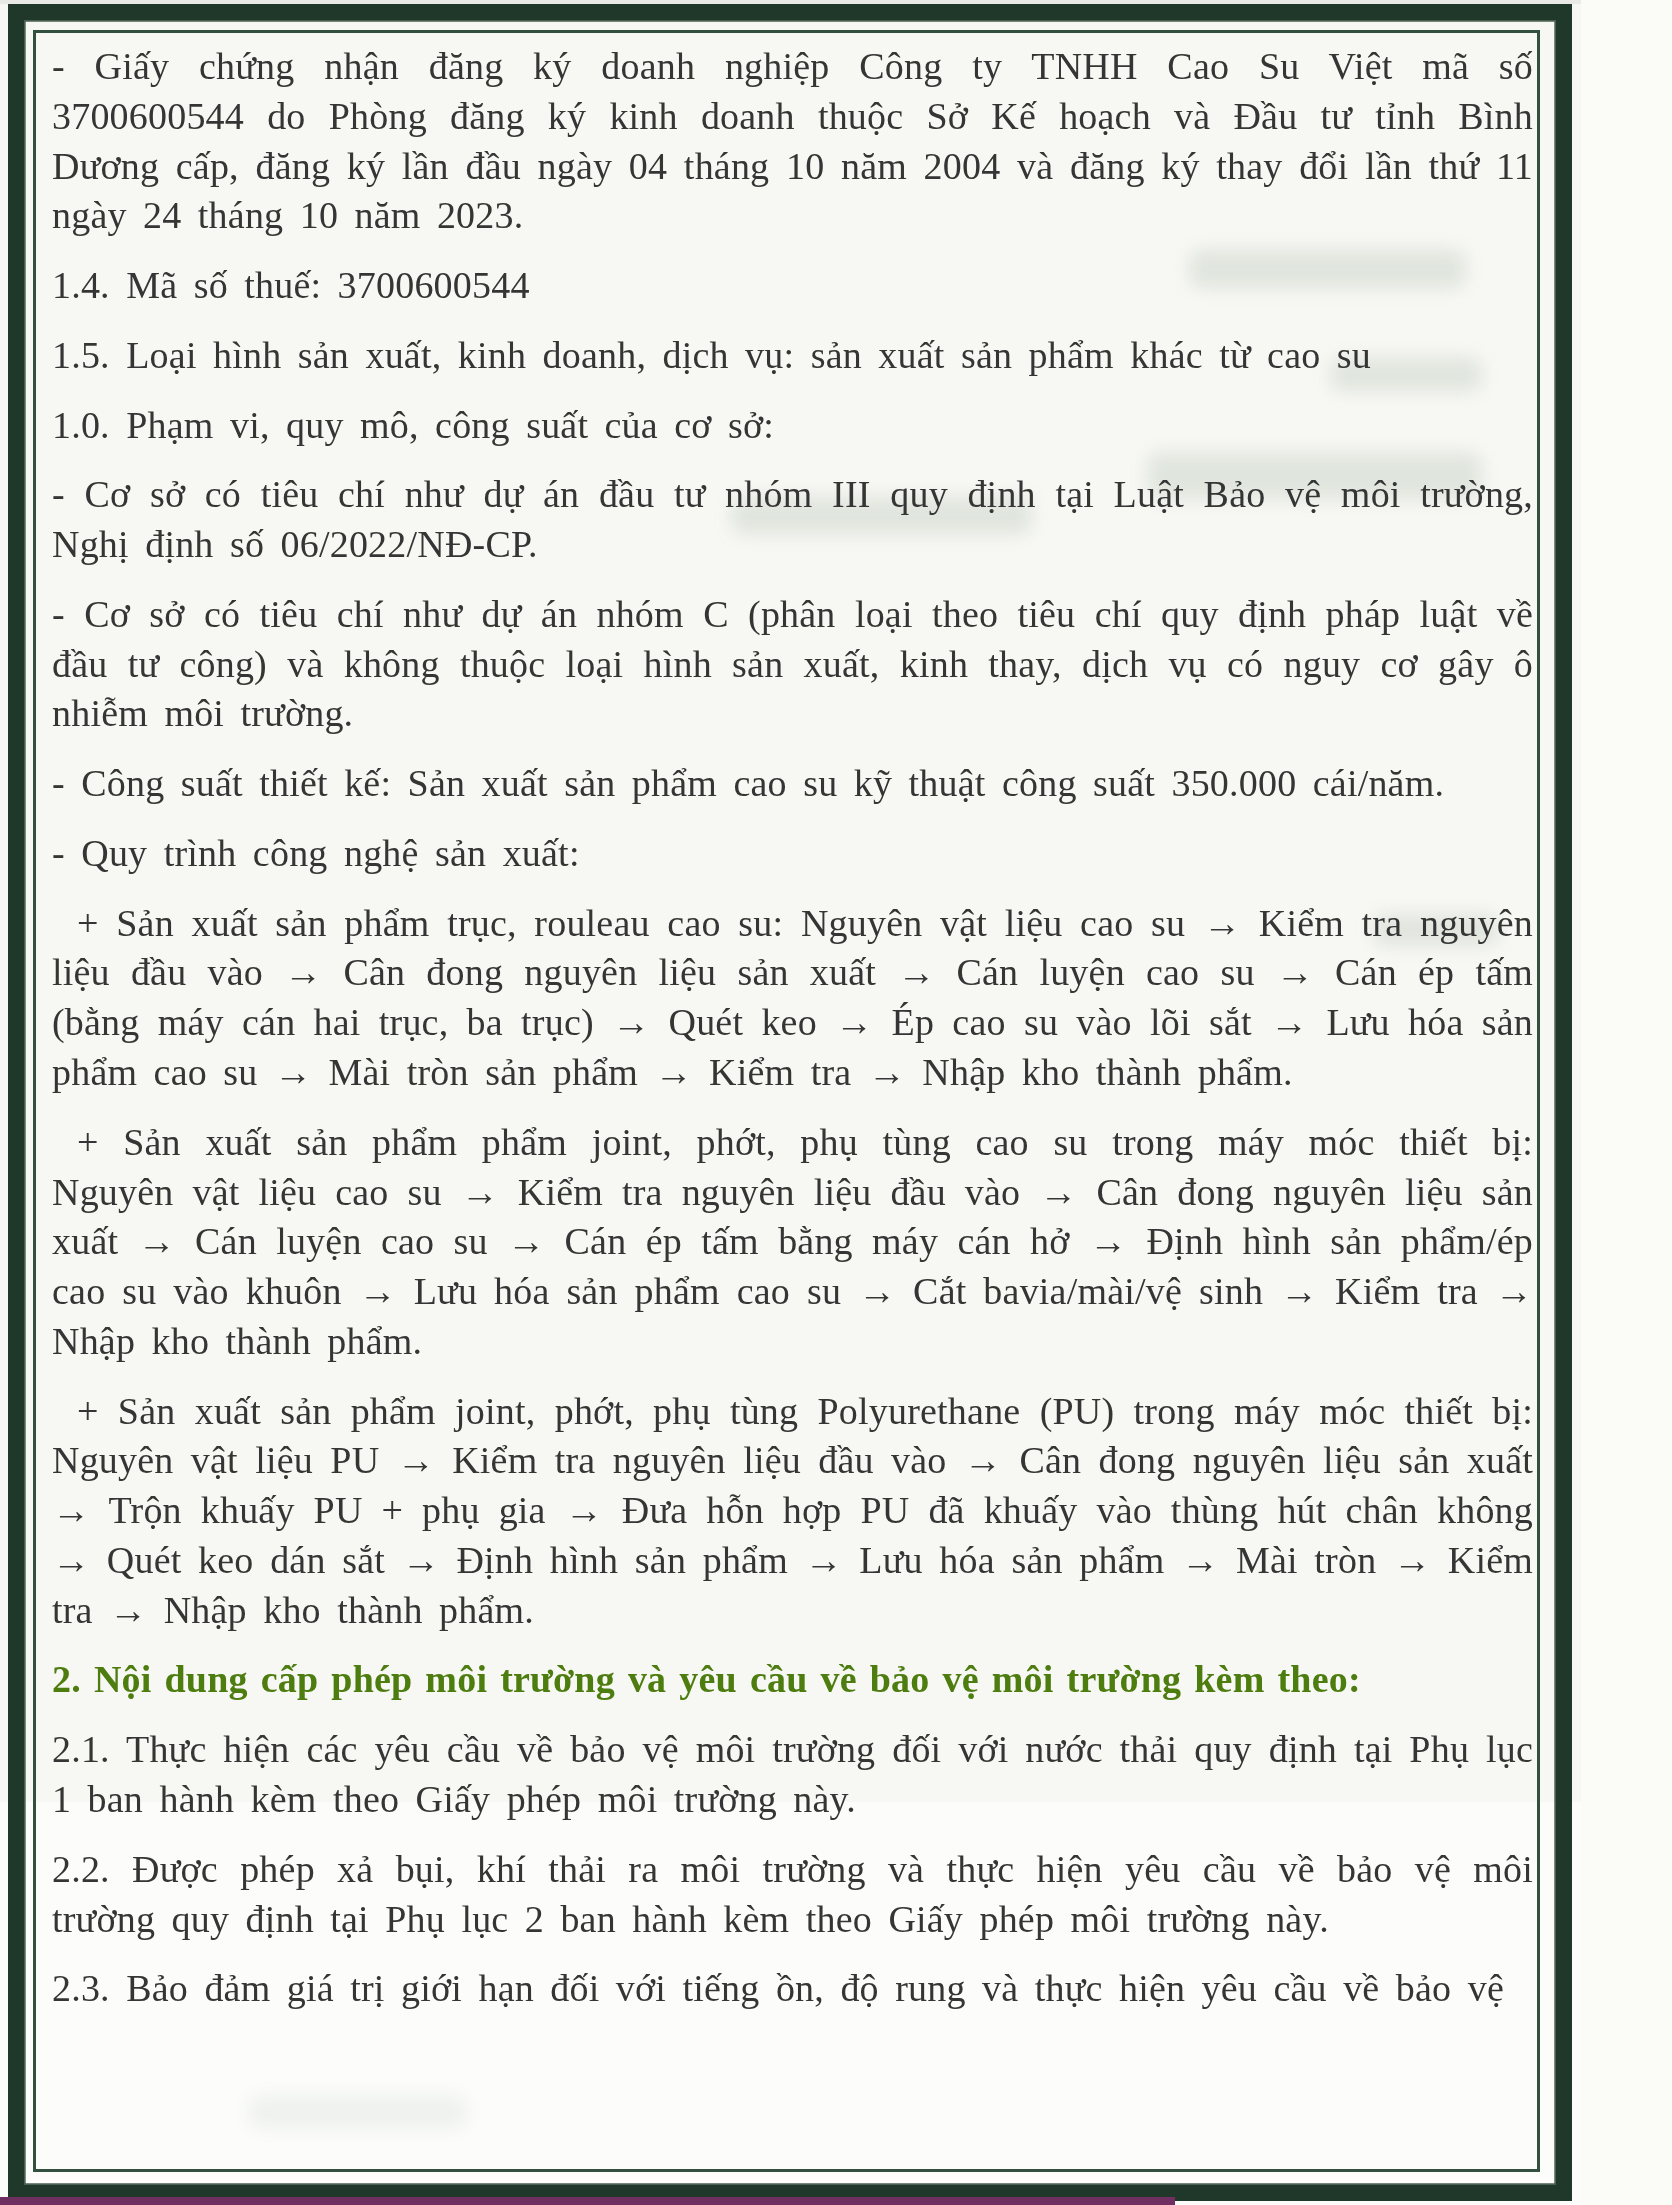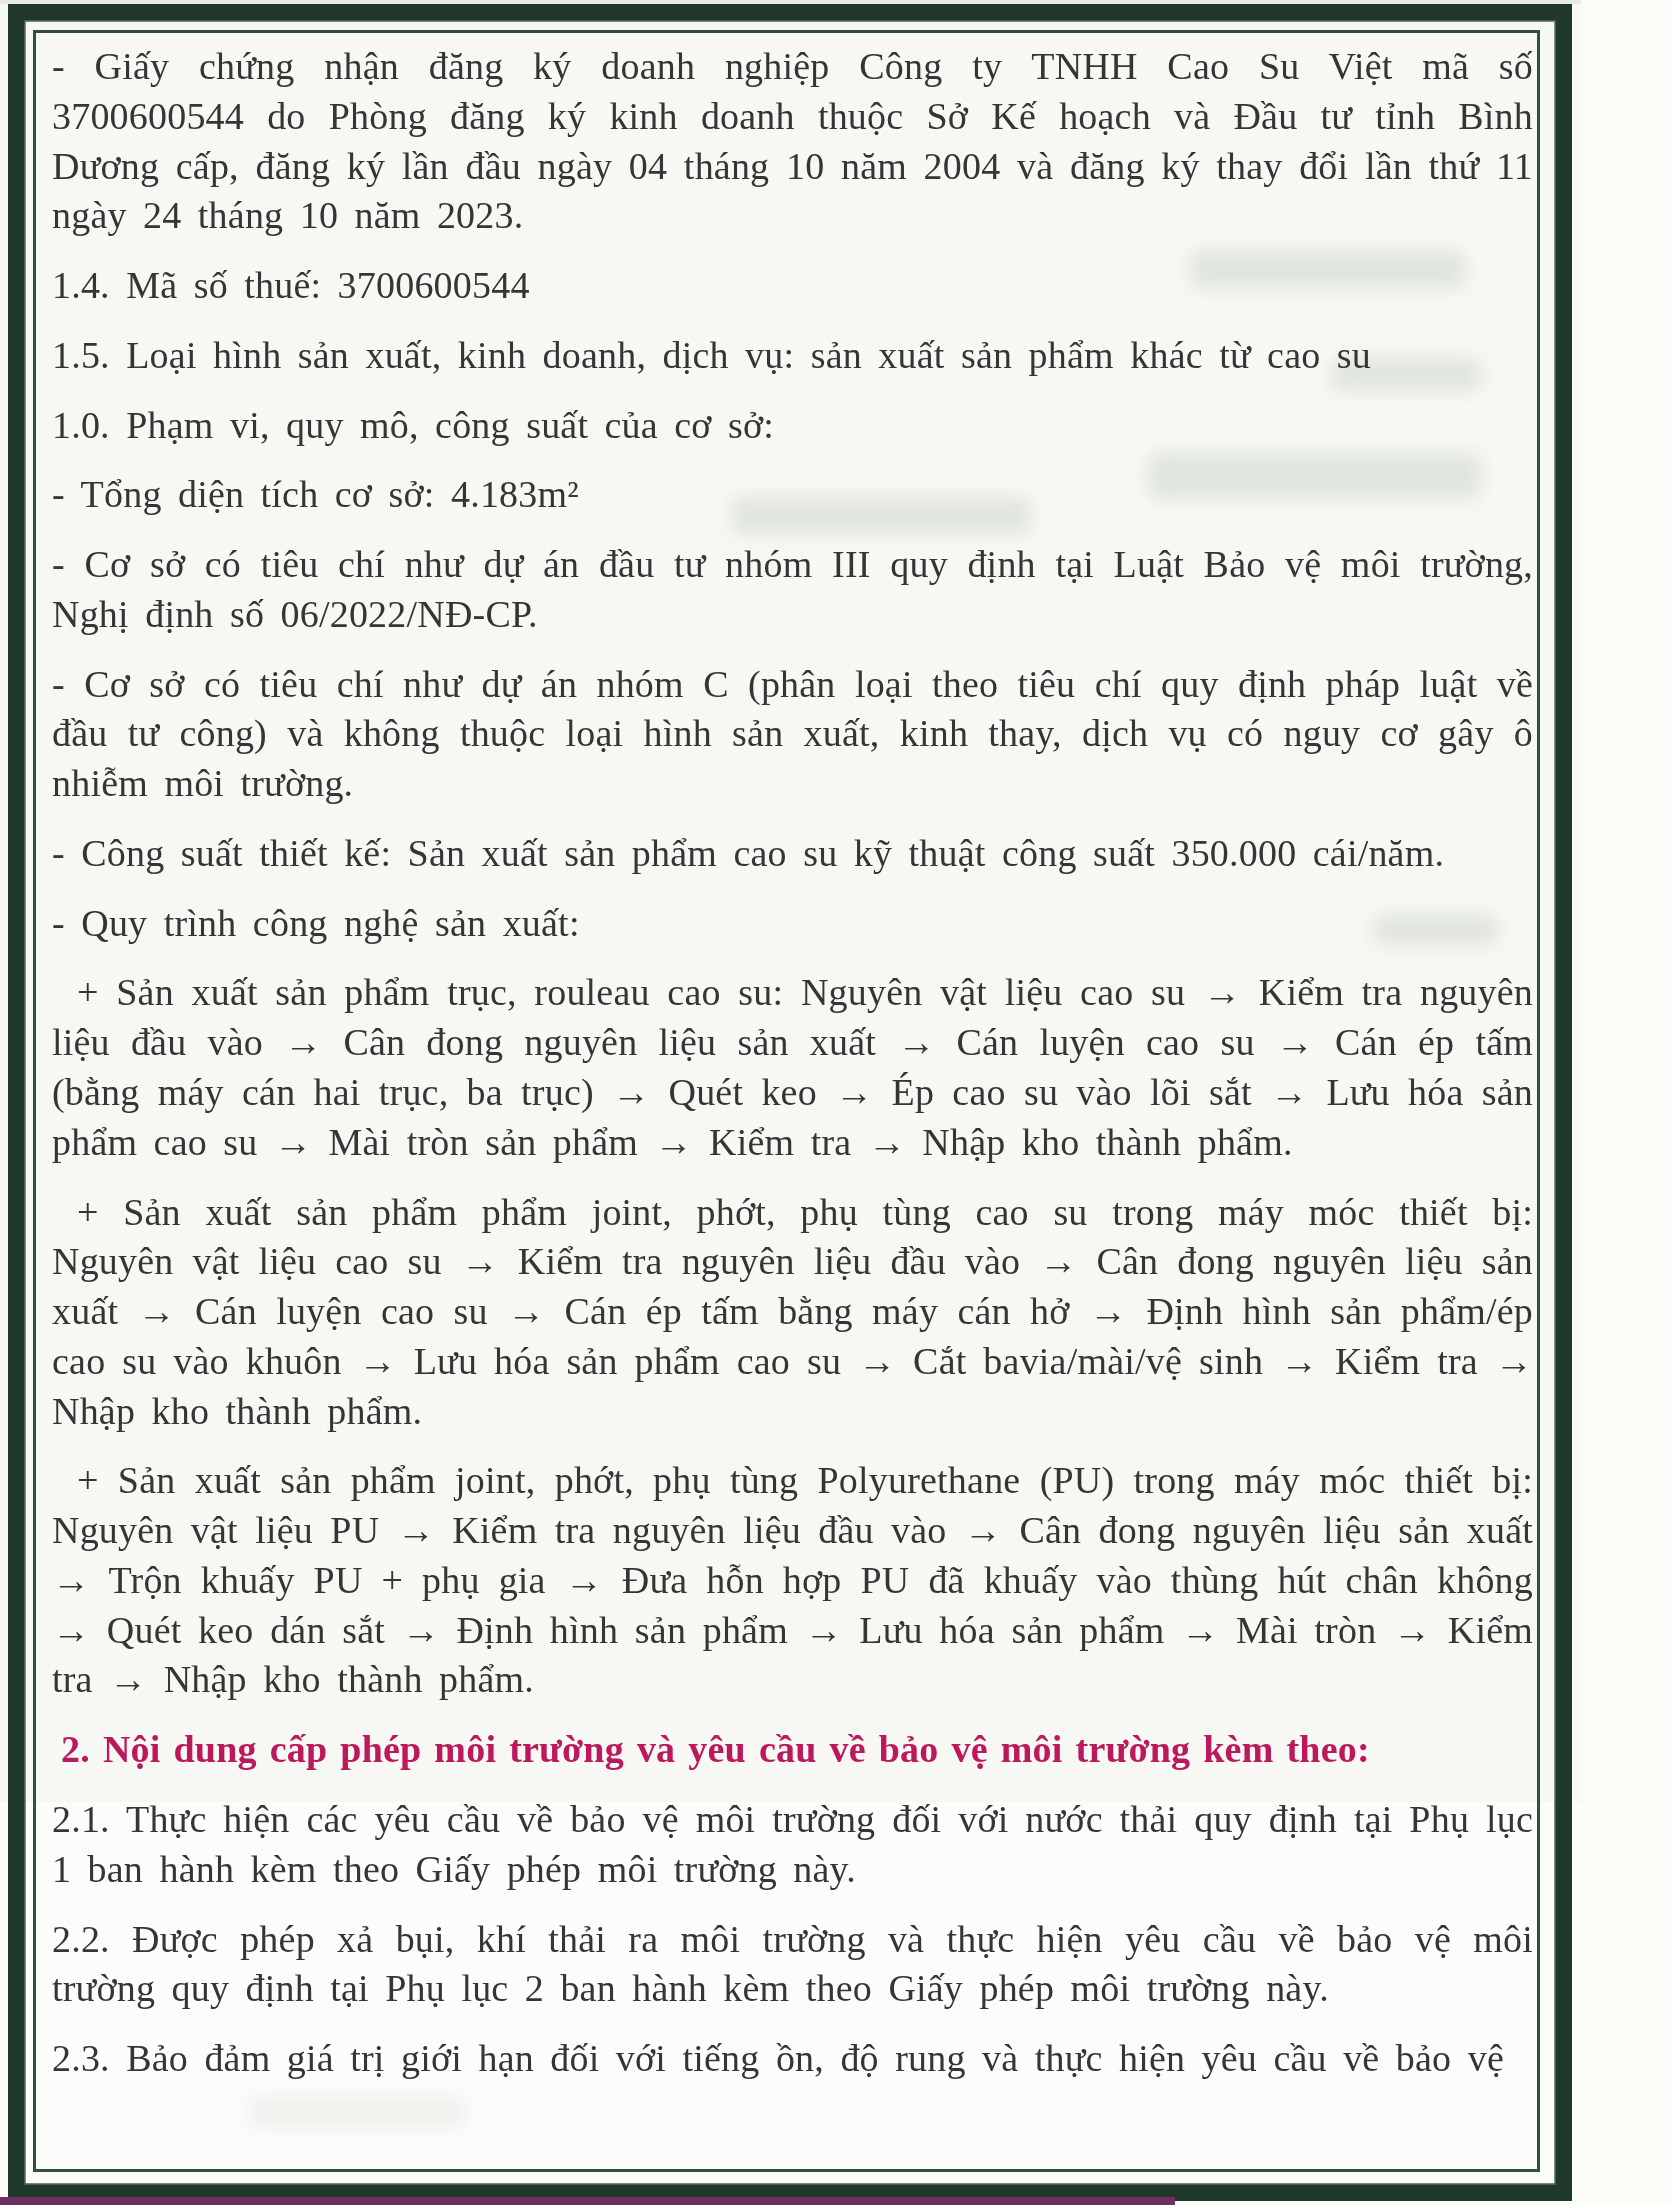--- a/index.html
+++ b/index.html
@@ -51,21 +51,21 @@
   .para {
     margin: 0 0 20px 0;
     font-size: 38px;
     line-height: 1.31;
     text-align: justify;
     color: #353535;
     word-spacing: 6.7px;
     letter-spacing: 0.2px;
   }
   .para.plus { text-indent: 25px; }
-  .para.bold { font-weight: bold; color: #be185d; word-spacing: 3.3px; margin-left: 9px; }
+  .para.bold { font-weight: bold; color: #4d7c0f; word-spacing: 3.3px; }
   
   .blob {
     position: absolute;
     background: rgba(120, 150, 125, 0.18);
     filter: blur(8.3px);
     border-radius: 11.6px;
   }
   .blob.b1 { left: 1190px; top: 250px;  width: 275px; height: 38px; }
   .blob.b2 { left: 1148px; top: 453px;  width: 333px; height: 46px; }
   .blob.b3 { left: 732px;  top: 497px;  width: 299px; height: 37px; }
@@ -100,21 +100,20 @@
   <div class="blob b6"></div>
 
   <div class="frame-outer"></div>
   <div class="frame-inner"></div>
 
   <div class="content">
     <p class="para">- Giấy chứng nhận đăng ký doanh nghiệp Công ty TNHH Cao Su Việt mã số 3700600544 do Phòng đăng ký kinh doanh thuộc Sở Kế hoạch và Đầu tư tỉnh Bình Dương cấp, đăng ký lần đầu ngày 04 tháng 10 năm 2004 và đăng ký thay đổi lần thứ 11 ngày 24 tháng 10 năm 2023.</p>
     <p class="para">1.4. Mã số thuế: 3700600544</p>
     <p class="para">1.5. Loại hình sản xuất, kinh doanh, dịch vụ: sản xuất sản phẩm khác từ cao su</p>
     <p class="para">1.0. Phạm vi, quy mô, công suất của cơ sở:</p>
-    <p class="para">- Tổng diện tích cơ sở: 4.183m²</p>
     <p class="para">- Cơ sở có tiêu chí như dự án đầu tư nhóm III quy định tại Luật Bảo vệ môi trường, Nghị định số 06/2022/NĐ-CP.</p>
     <p class="para">- Cơ sở có tiêu chí như dự án nhóm C (phân loại theo tiêu chí quy định pháp luật về đầu tư công) và không thuộc loại hình sản xuất, kinh thay, dịch vụ có nguy cơ gây ô nhiễm môi trường.</p>
     <p class="para">- Công suất thiết kế: Sản xuất sản phẩm cao su kỹ thuật công suất 350.000 cái/năm.</p>
     <p class="para">- Quy trình công nghệ sản xuất:</p>
     <p class="para plus">+ Sản xuất sản phẩm trục, rouleau cao su: Nguyên vật liệu cao su → Kiểm tra nguyên liệu đầu vào → Cân đong nguyên liệu sản xuất → Cán luyện cao su → Cán ép tấm (bằng máy cán hai trục, ba trục) → Quét keo → Ép cao su vào lõi sắt → Lưu hóa sản phẩm cao su → Mài tròn sản phẩm → Kiểm tra → Nhập kho thành phẩm.</p>
     <p class="para plus">+ Sản xuất sản phẩm phẩm joint, phớt, phụ tùng cao su trong máy móc thiết bị: Nguyên vật liệu cao su → Kiểm tra nguyên liệu đầu vào → Cân đong nguyên liệu sản xuất → Cán luyện cao su → Cán ép tấm bằng máy cán hở → Định hình sản phẩm/ép cao su vào khuôn → Lưu hóa sản phẩm cao su → Cắt bavia/mài/vệ sinh → Kiểm tra → Nhập kho thành phẩm.</p>
     <p class="para plus">+ Sản xuất sản phẩm joint, phớt, phụ tùng Polyurethane (PU) trong máy móc thiết bị: Nguyên vật liệu PU → Kiểm tra nguyên liệu đầu vào → Cân đong nguyên liệu sản xuất → Trộn khuấy PU + phụ gia → Đưa hỗn hợp PU đã khuấy vào thùng hút chân không → Quét keo dán sắt → Định hình sản phẩm → Lưu hóa sản phẩm → Mài tròn → Kiểm tra → Nhập kho thành phẩm.</p>
     <p class="para bold">2. Nội dung cấp phép môi trường và yêu cầu về bảo vệ môi trường kèm theo:</p>
     <p class="para">2.1. Thực hiện các yêu cầu về bảo vệ môi trường đối với nước thải quy định tại Phụ lục 1 ban hành kèm theo Giấy phép môi trường này.</p>
     <p class="para">2.2. Được phép xả bụi, khí thải ra môi trường và thực hiện yêu cầu về bảo vệ môi trường quy định tại Phụ lục 2 ban hành kèm theo Giấy phép môi trường này.</p>

